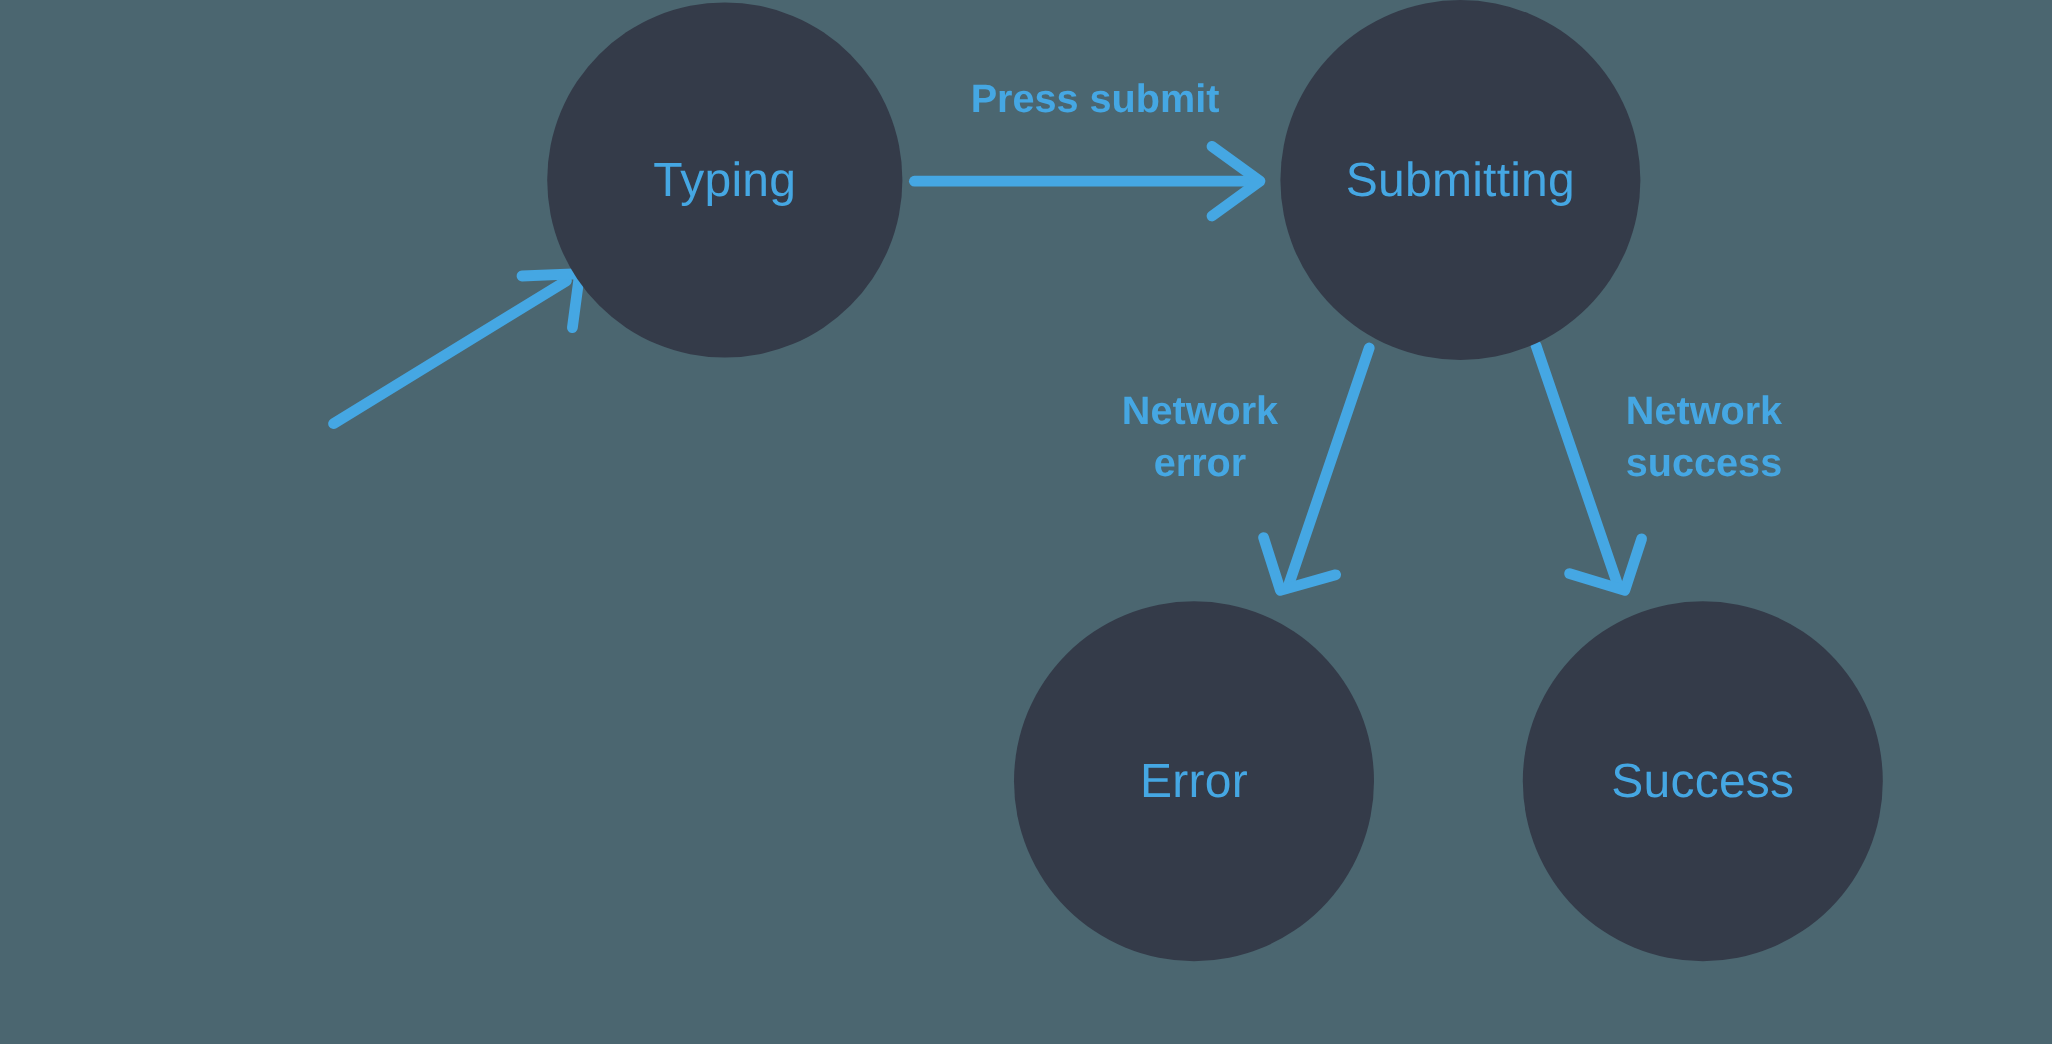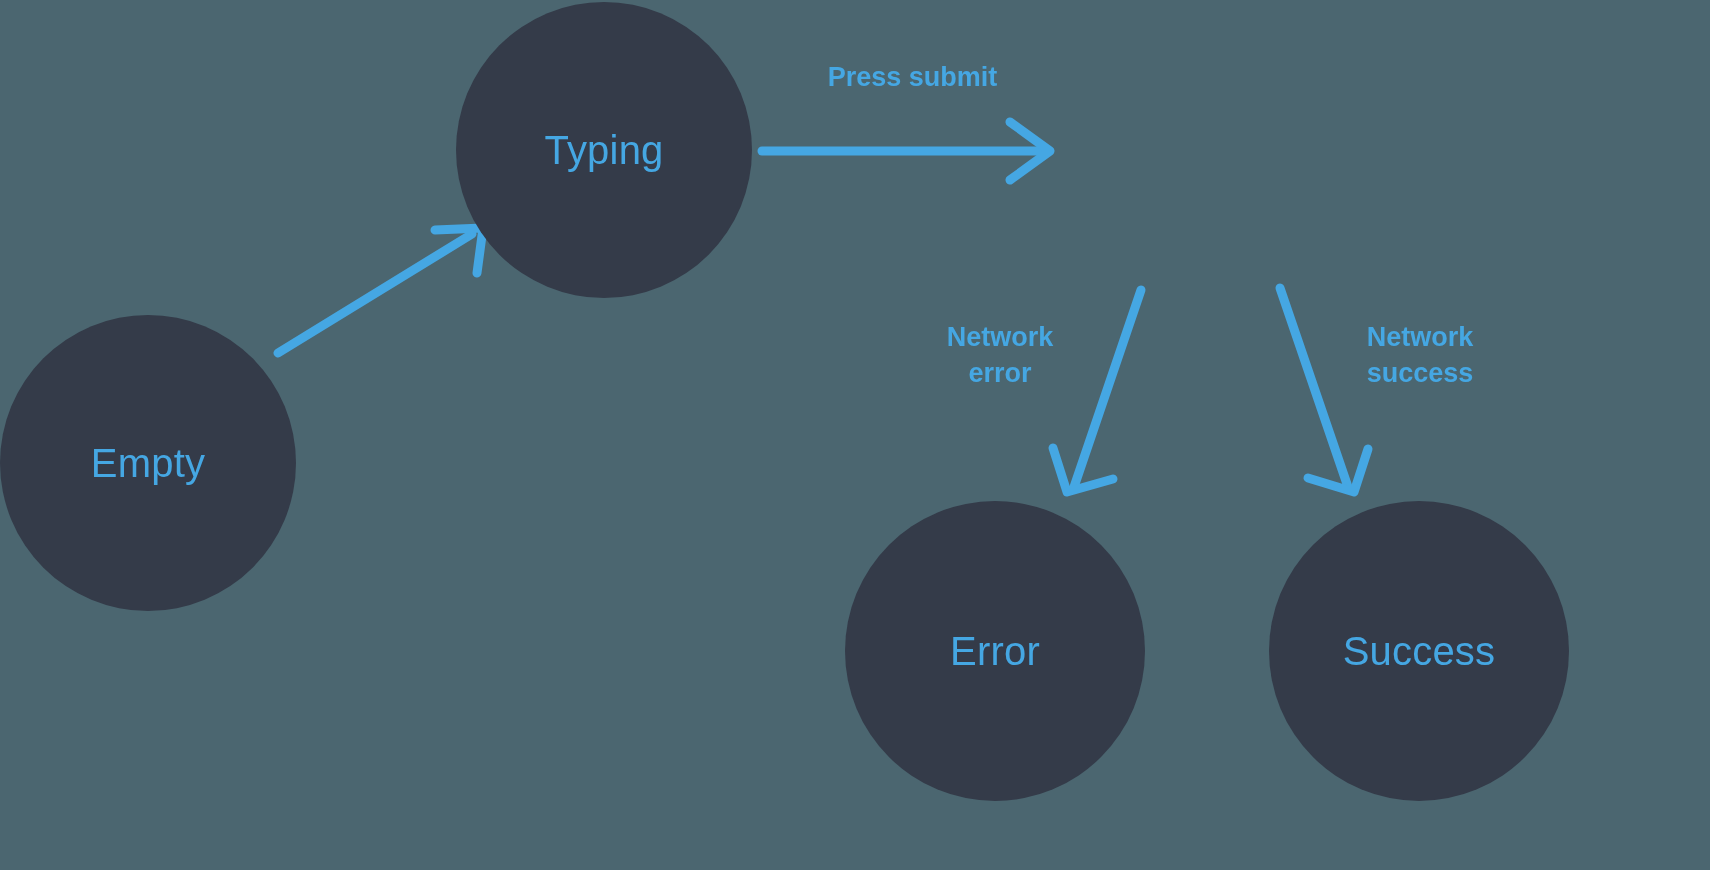--- a/index.html
+++ b/index.html
@@ -43,21 +43,21 @@
     letter-spacing:0.2px;
     text-align:center;
     white-space:nowrap;
     user-select:none;
   }
 
   
   .edge-label {
     position:absolute;
     color:#45a7e3;
-    font-size:27px;
+    font-size:33px;
     line-height:1.33;
     text-align:center;
     white-space:pre-line;
     user-select:none;
   }
   .edge-label.bold { font-weight:700; }
   .edge-label.regular { font-weight:700; }
 </style>
 </head>
 <body>
@@ -80,28 +80,28 @@
       <line x1="1141" y1="290" x2="1074" y2="487" stroke="#45a7e3" stroke-width="9" stroke-linecap="round"></line>
       <polyline points="1053,448 1067,492 1113,479" fill="none" stroke="#45a7e3" stroke-width="9" stroke-linecap="round" stroke-linejoin="round"></polyline>
     </g>
 
     <g>
       <line x1="1280" y1="288" x2="1348" y2="487" stroke="#45a7e3" stroke-width="9" stroke-linecap="round"></line>
       <polyline points="1308,478 1354,492 1368,449" fill="none" stroke="#45a7e3" stroke-width="9" stroke-linecap="round" stroke-linejoin="round"></polyline>
     </g>
   </svg>
 
-  <div class="state-node" style="left:0px; top:315px; width:296px; height:296px;">
-    <span class="state-label">Empty</span>
-  </div>
 
   <div class="state-node" style="left:456px; top:2px; width:296px; height:296px;">
     <span class="state-label">Typing</span>
   </div>
 
+  <div class="state-node" style="left:1067px; top:0px; width:300px; height:300px;">
+    <span class="state-label">Submitting</span>
+  </div>
 
   <div class="state-node" style="left:845px; top:501px; width:300px; height:300px;">
     <span class="state-label">Error</span>
   </div>
 
   <div class="state-node" style="left:1269px; top:501px; width:300px; height:300px;">
     <span class="state-label">Success</span>
   </div>
 
 

